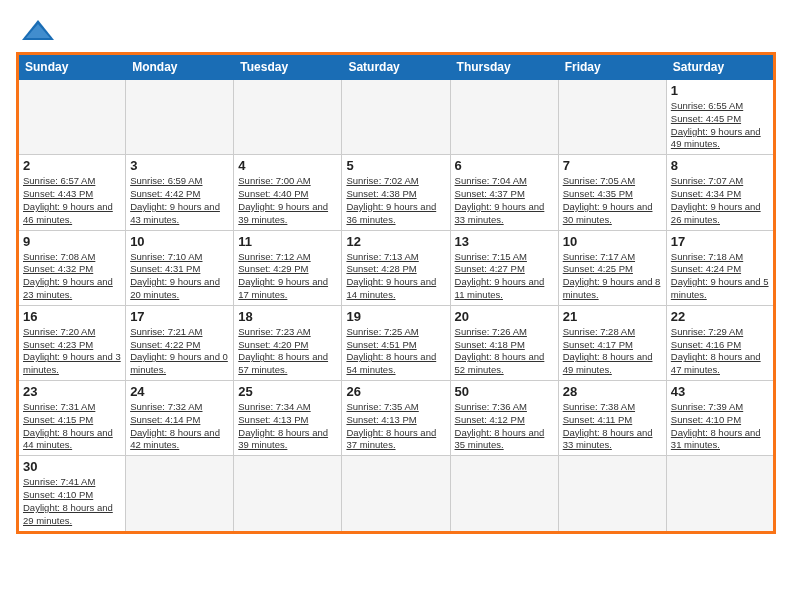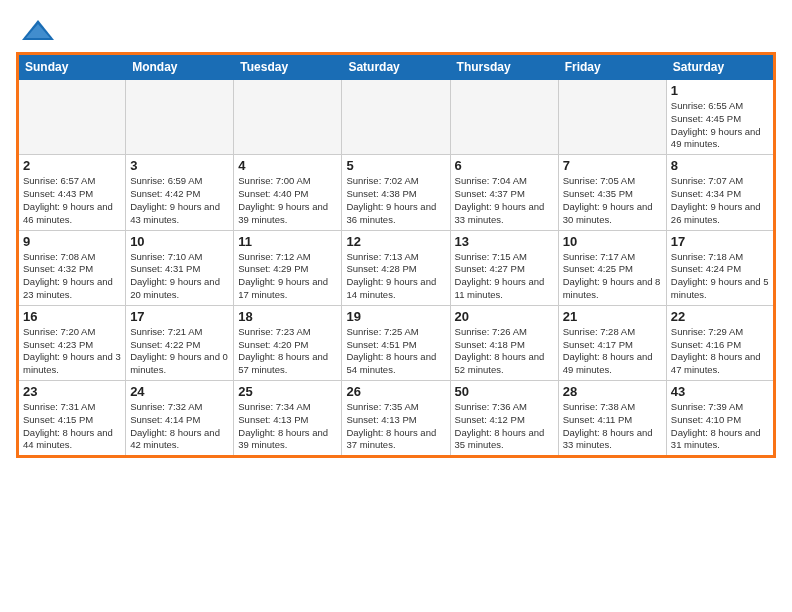--- a/index.html
+++ b/index.html
@@ -85,20 +85,21 @@
       font-size: 13px;
       font-weight: bold;
       color: #222;
       margin-bottom: 2px;
       display: block;
     }
     .day-info {
       font-size: 9.5px;
       line-height: 1.35;
       color: #333;
+      text-decoration: underline;
     }
     .last-row td {
       border-bottom: 1px solid #ccc;
     }
   </style>
 </head>
 <body>
 
 <div class="page">
   <div class="header">
@@ -315,15 +316,29 @@
 Sunset: 4:11 PM
 Daylight: 8 hours and 33 minutes.</div>
           </td>
           <td>
             <span class="day-number">43</span>
             <div class="day-info">Sunrise: 7:39 AM
 Sunset: 4:10 PM
 Daylight: 8 hours and 31 minutes.</div>
           </td>
         </tr>
+        <tr class="last-row">
+          <td>
+            <span class="day-number">30</span>
+            <div class="day-info">Sunrise: 7:41 AM
+Sunset: 4:10 PM
+Daylight: 8 hours and 29 minutes.</div>
+          </td>
+          <td class="empty"></td>
+          <td class="empty"></td>
+          <td class="empty"></td>
+          <td class="empty"></td>
+          <td class="empty"></td>
+          <td class="empty"></td>
+        </tr>
       </tbody>
   </table>
 </div>
 
 </body></html>

